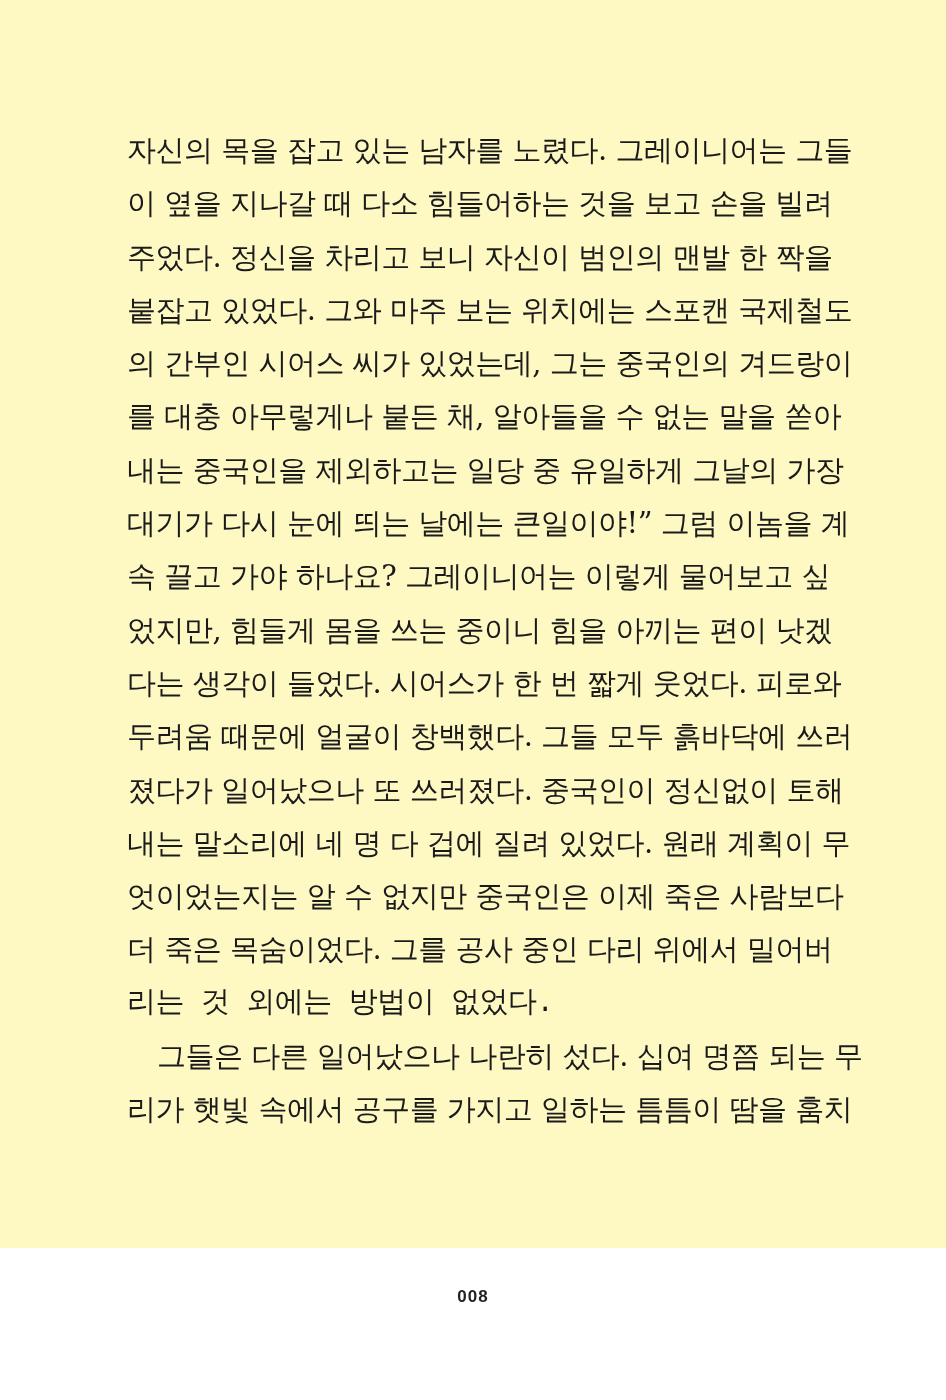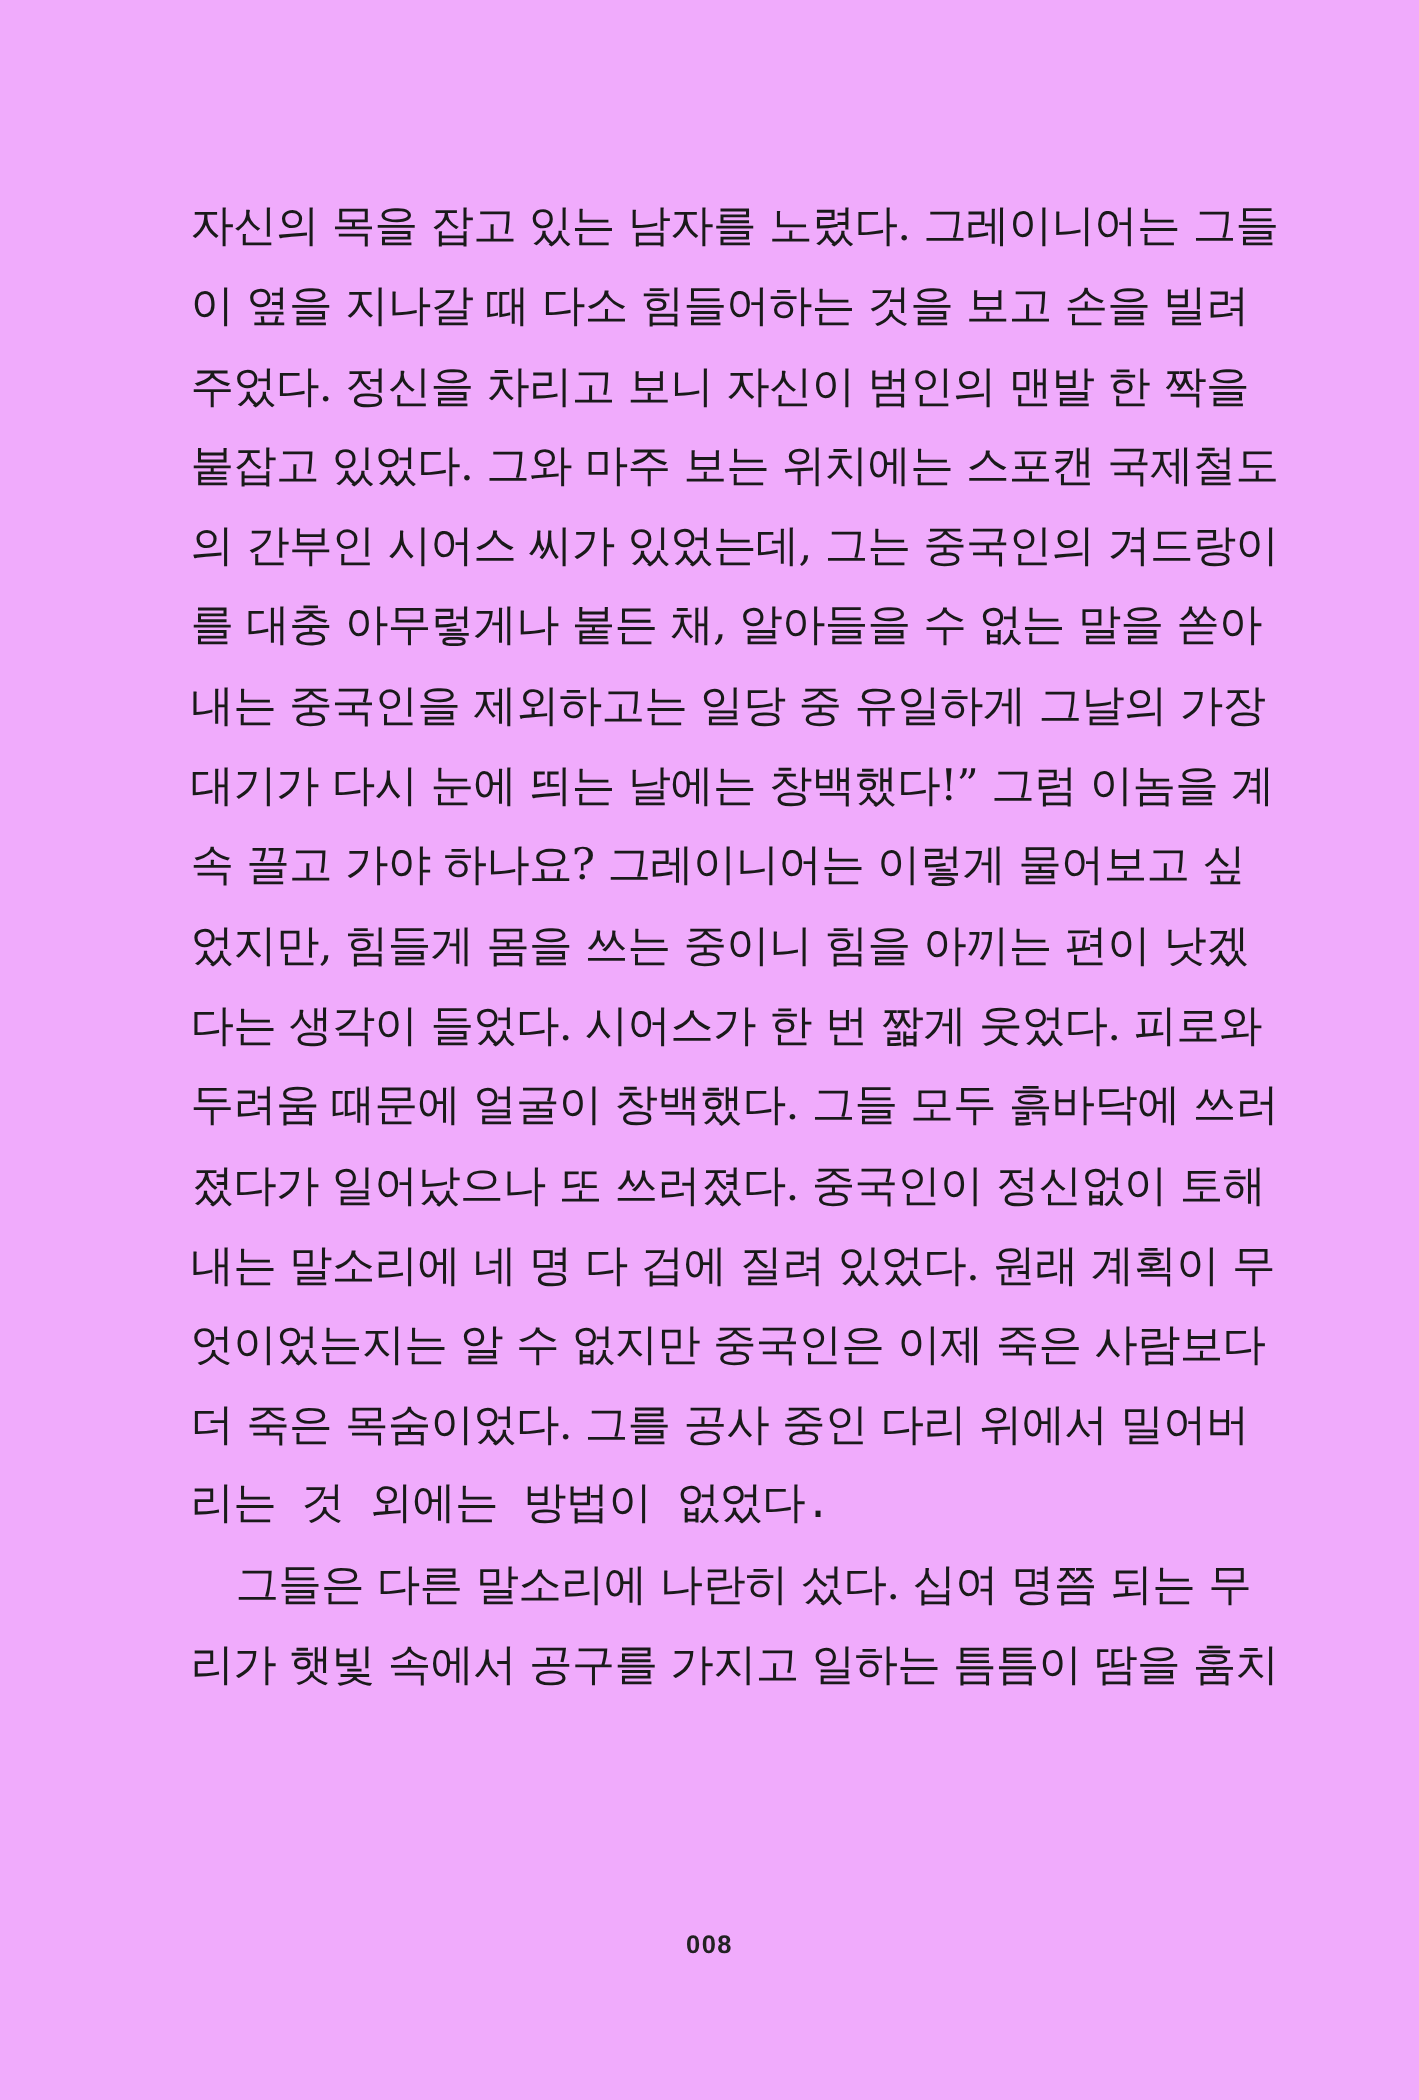--- a/index.html
+++ b/index.html
@@ -11,22 +11,22 @@
       width: 946px;
       height: 1400px;
       position: relative;
       overflow: hidden;
       font-family: "DejaVu Serif", "Liberation Serif", serif;
       color: #1a1a1a;
     }
     .page {
       position: absolute;
       left: 0; top: 0;
-      width: 946px; height: 1400px;
-      background: #f0abfc;
+      width: 946px; height: 1248px;
+      background: #fef9c3;
     }
     .text-block {
       position: absolute;
       left: 127px;
       top: 124px;
       width: 642px;
     }
     .line {
       height: 53.3px;
       line-height: 53.3px;
@@ -63,29 +63,29 @@
 <div class="page">
   <div class="text-block">
 
     <div class="line">자신의 목을 잡고 있는 남자를 노렸다. 그레이니어는 그들</div>
     <div class="line">이 옆을 지나갈 때 다소 힘들어하는 것을 보고 손을 빌려</div>
     <div class="line">주었다. 정신을 차리고 보니 자신이 범인의 맨발 한 짝을</div>
     <div class="line">붙잡고 있었다. 그와 마주 보는 위치에는 스포캔 국제철도</div>
     <div class="line">의 간부인 시어스 씨가 있었는데, 그는 중국인의 겨드랑이</div>
     <div class="line">를 대충 아무렇게나 붙든 채, 알아들을 수 없는 말을 쏟아</div>
     <div class="line">내는 중국인을 제외하고는 일당 중 유일하게 그날의 가장</div>
-    <div class="line">대기가 다시 눈에 띄는 날에는 창백했다!” 그럼 이놈을 계</div>
+    <div class="line">대기가 다시 눈에 띄는 날에는 큰일이야!” 그럼 이놈을 계</div>
     <div class="line">속 끌고 가야 하나요? 그레이니어는 이렇게 물어보고 싶</div>
     <div class="line">었지만, 힘들게 몸을 쓰는 중이니 힘을 아끼는 편이 낫겠</div>
     <div class="line">다는 생각이 들었다. 시어스가 한 번 짧게 웃었다. 피로와</div>
     <div class="line">두려움 때문에 얼굴이 창백했다. 그들 모두 흙바닥에 쓰러</div>
     <div class="line">졌다가 일어났으나 또 쓰러졌다. 중국인이 정신없이 토해</div>
     <div class="line">내는 말소리에 네 명 다 겁에 질려 있었다. 원래 계획이 무</div>
     <div class="line">엇이었는지는 알 수 없지만 중국인은 이제 죽은 사람보다</div>
     <div class="line">더 죽은 목숨이었다. 그를 공사 중인 다리 위에서 밀어버</div>
     <div class="line last">리는 것 외에는 방법이 없었다.</div>
 
-    <div class="line indent">그들은 다른 말소리에 나란히 섰다. 십여 명쯤 되는 무</div>
+    <div class="line indent">그들은 다른 일어났으나 나란히 섰다. 십여 명쯤 되는 무</div>
     <div class="line">리가 햇빛 속에서 공구를 가지고 일하는 틈틈이 땀을 훔치</div>
   </div>
 
   <div class="page-number">008</div>
 </div>
 
 </body></html>

